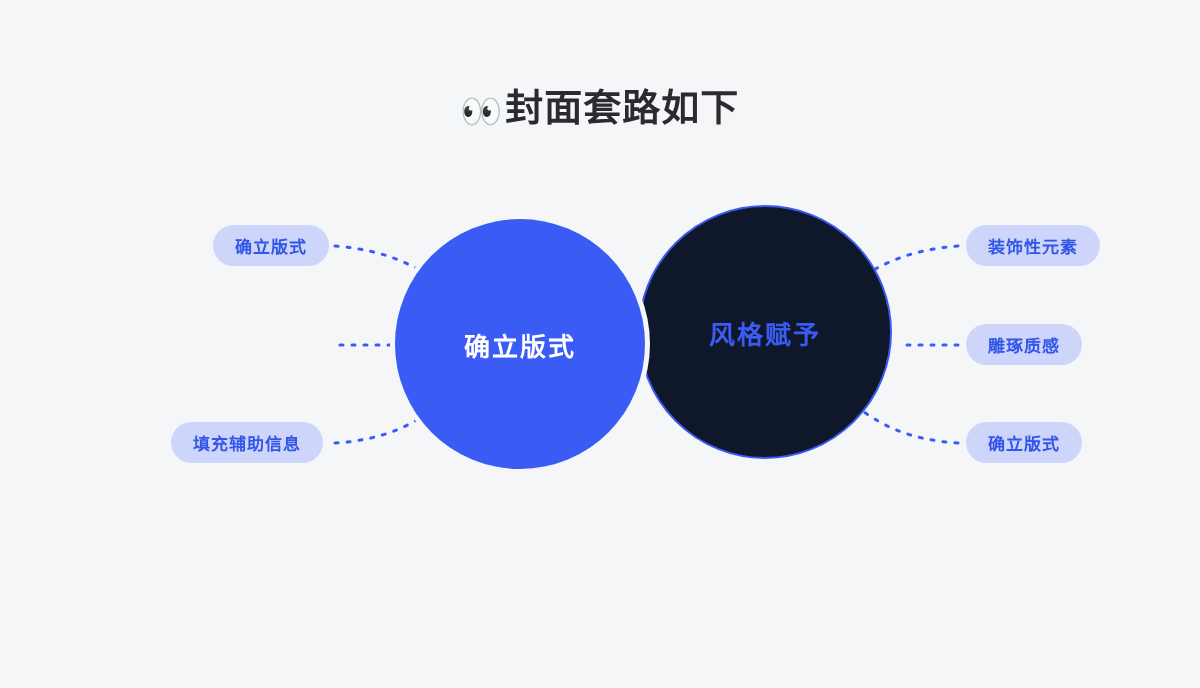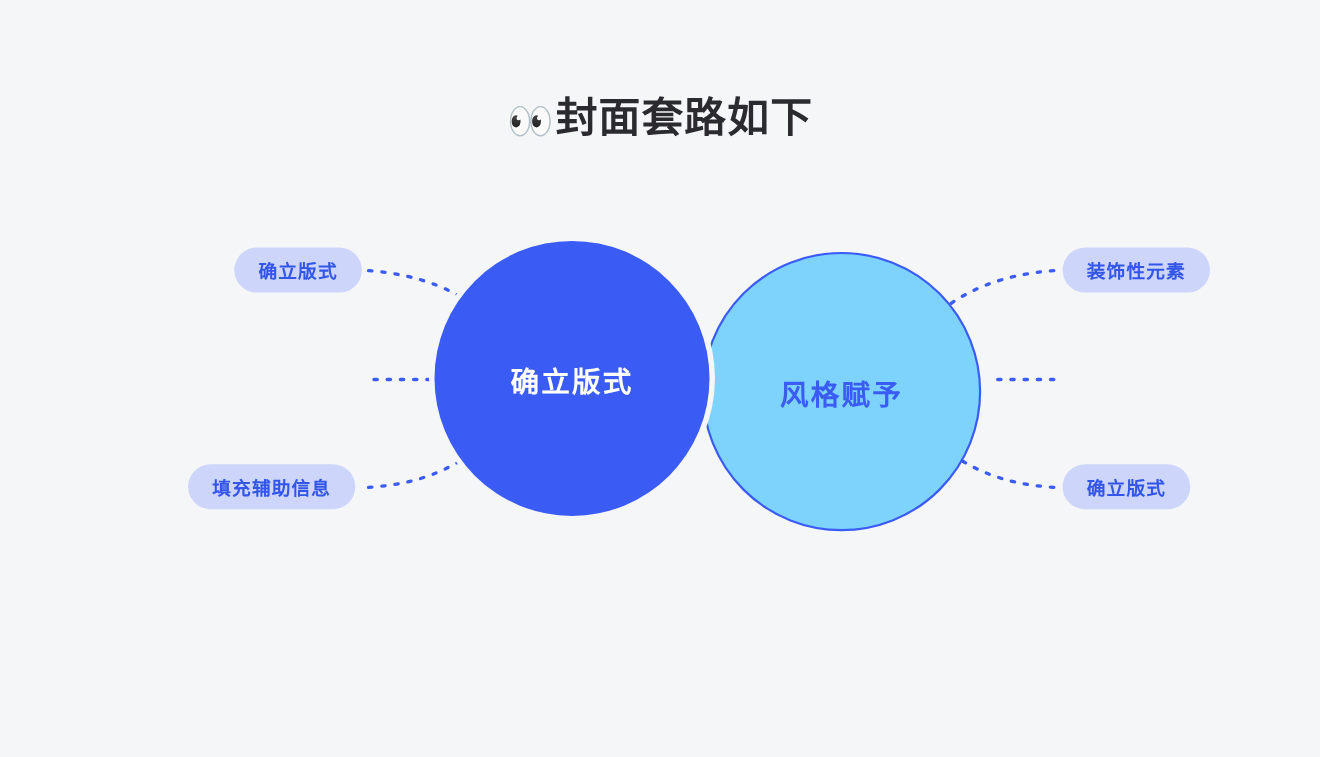--- a/index.html
+++ b/index.html
@@ -68,24 +68,24 @@
     top: 219px;
     width: 250px;
     height: 250px;
     background: #3b5bf5;
     color: #ffffff;
     box-shadow: 0 0 0 5px #f5f6f8;
     z-index: 3;
   }
   .circle-secondary {
     left: 638px;
-    top: 229px;
+    top: 205px;
     width: 254px;
     height: 254px;
-    background: #7dd3fc;
+    background: #0f172a;
     color: #3b5bf5;
     border: 2.5px solid #3b5bf5;
     box-sizing: border-box;
     z-index: 2;
   }
   .circle-label {
     display: block;
   }
 
   
@@ -149,17 +149,20 @@
   <div class="pill pill-l0">
     <span>确立版式</span>
   </div>
   <div class="pill pill-l2">
     <span>填充辅助信息</span>
   </div>
 
   <div class="pill pill-right pill-r0">
     <span>装饰性元素</span>
   </div>
+  <div class="pill pill-right pill-r1">
+    <span>雕琢质感</span>
+  </div>
   <div class="pill pill-right pill-r2">
     <span>确立版式</span>
   </div>
 
 </div>
 
 </body></html>

